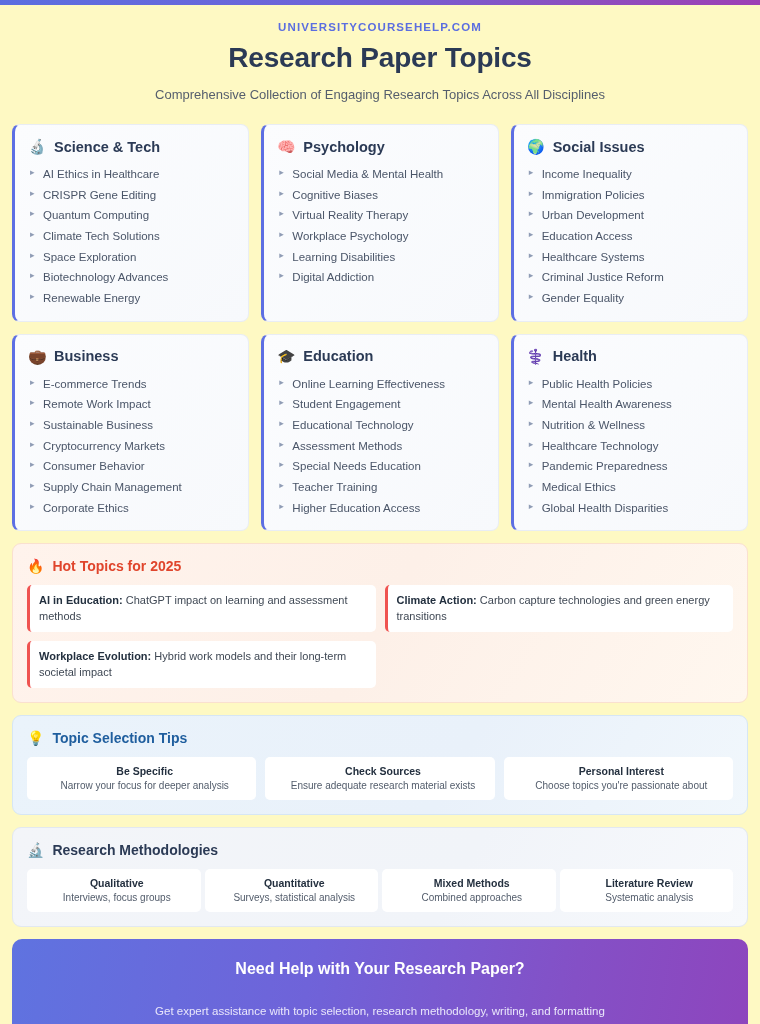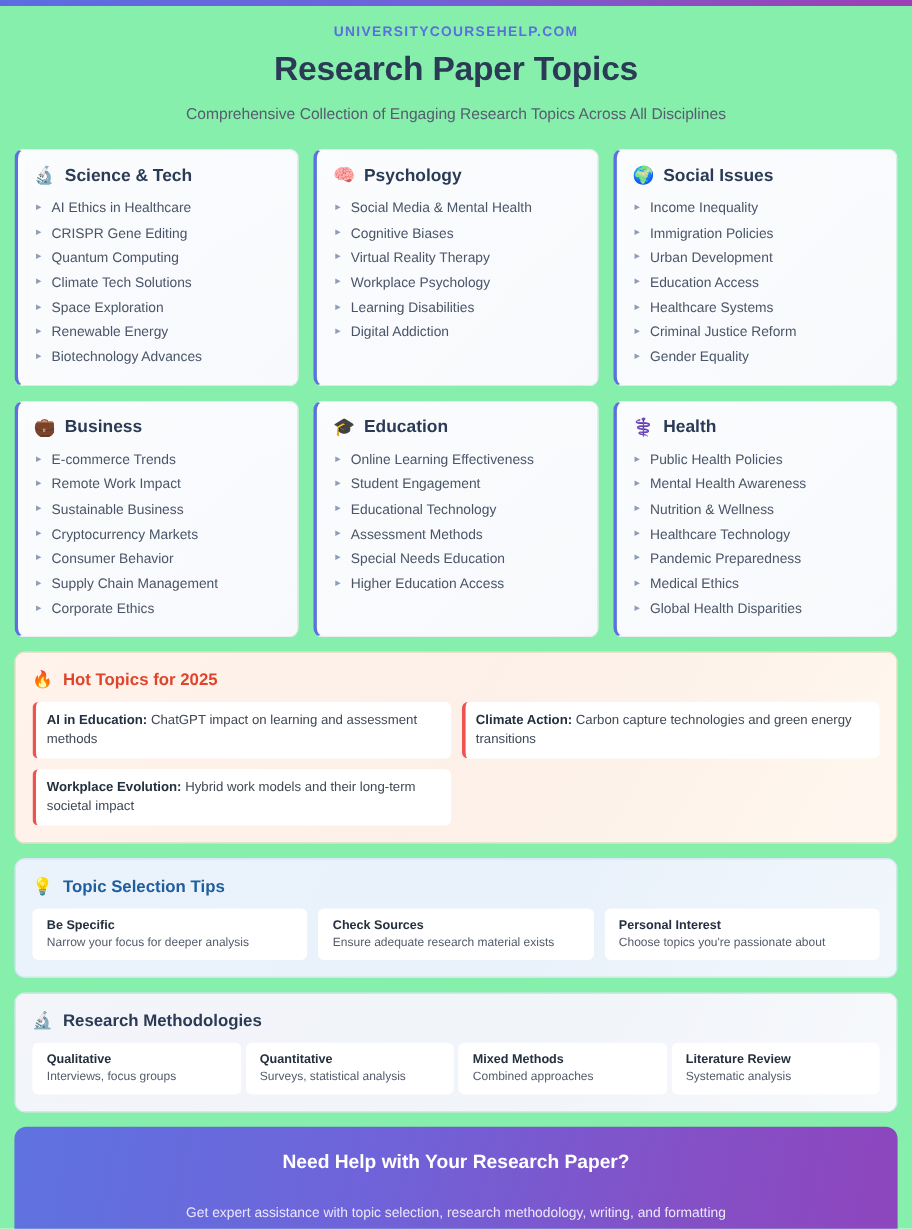--- a/index.html
+++ b/index.html
@@ -13,21 +13,21 @@
     font-family: "Liberation Sans", sans-serif;
     background: #ffffff;
     color: #2d3748;
     overflow: hidden;
   }
 
   .page {
     width: 760px;
     height: 1024px;
     position: relative;
-    background: #86efac;
+    background: #fef9c3;
   }
 
   
   .top-bar {
     height: 5px;
     width: 100%;
     background: linear-gradient(90deg, #5b6ee0 0%, #6f63d8 45%, #8b4fc0 75%, #9d3fb5 100%);
   }
 
   
@@ -166,21 +166,21 @@
   }
   .mini-grid-4 {
     display: grid;
     grid-template-columns: repeat(4, 1fr);
     gap: 4px;
   }
   .mini-card {
     background: #ffffff;
     border-radius: 5px;
     padding: 8px 6px 9px 12px;
-    text-align: left;
+    text-align: center;
   }
   .mini-title {
     font-size: 10.5px;
     font-weight: bold;
     color: #24303f;
     margin-bottom: 3px;
   }
   .mini-desc {
     font-size: 10px;
     color: #525c6b;
@@ -241,22 +241,22 @@
         <div class="cat-head">
           <span class="cat-emoji">🔬</span>
           <span class="cat-title">Science &amp; Tech</span>
         </div>
         <ul class="topic-list">
           <li class="topic-item">AI Ethics in Healthcare</li>
           <li class="topic-item">CRISPR Gene Editing</li>
           <li class="topic-item">Quantum Computing</li>
           <li class="topic-item">Climate Tech Solutions</li>
           <li class="topic-item">Space Exploration</li>
+          <li class="topic-item">Biotechnology Advances</li>
           <li class="topic-item">Renewable Energy</li>
-          <li class="topic-item">Biotechnology Advances</li>
         </ul>
       </div>
       <div class="cat-card">
         <div class="cat-head">
           <span class="cat-emoji">🧠</span>
           <span class="cat-title">Psychology</span>
         </div>
         <ul class="topic-list">
           <li class="topic-item">Social Media &amp; Mental Health</li>
           <li class="topic-item">Cognitive Biases</li>
@@ -300,20 +300,21 @@
         <div class="cat-head">
           <span class="cat-emoji">🎓</span>
           <span class="cat-title">Education</span>
         </div>
         <ul class="topic-list">
           <li class="topic-item">Online Learning Effectiveness</li>
           <li class="topic-item">Student Engagement</li>
           <li class="topic-item">Educational Technology</li>
           <li class="topic-item">Assessment Methods</li>
           <li class="topic-item">Special Needs Education</li>
+          <li class="topic-item">Teacher Training</li>
           <li class="topic-item">Higher Education Access</li>
         </ul>
       </div>
       <div class="cat-card">
         <div class="cat-head">
           <span class="cat-emoji">⚕️</span>
           <span class="cat-title">Health</span>
         </div>
         <ul class="topic-list">
           <li class="topic-item">Public Health Policies</li>

